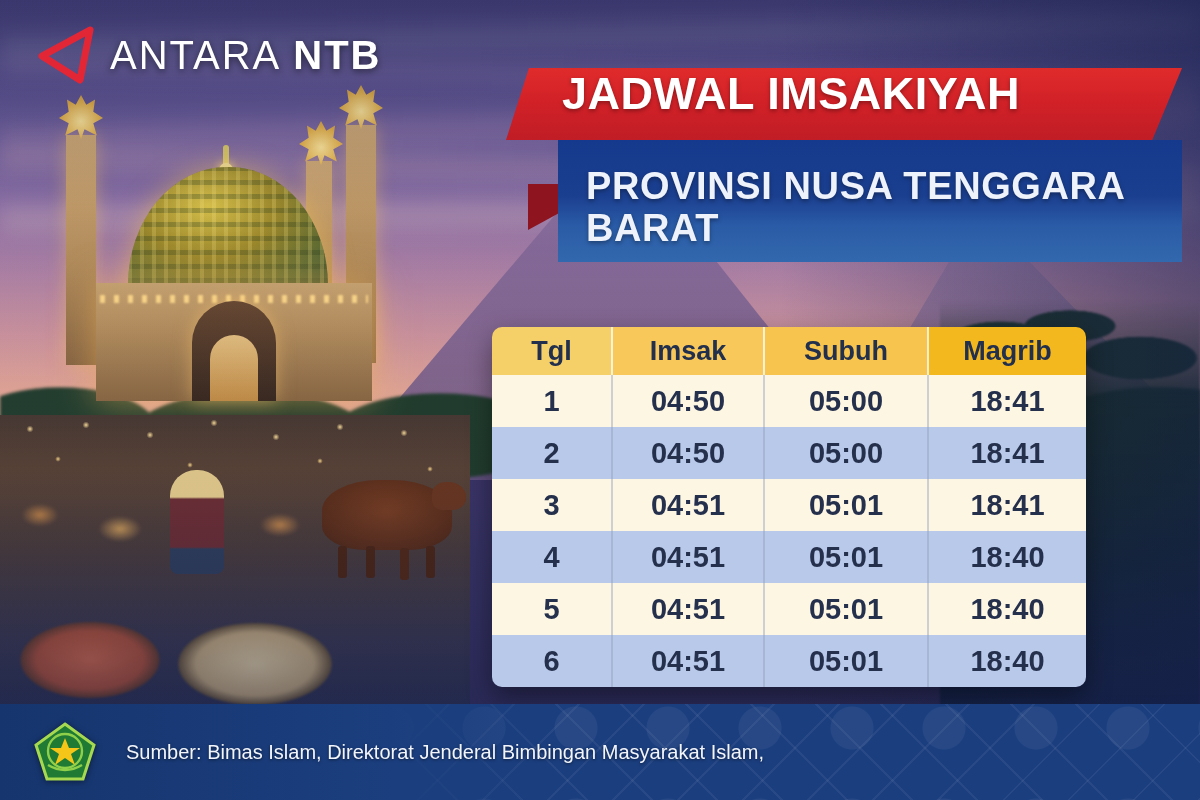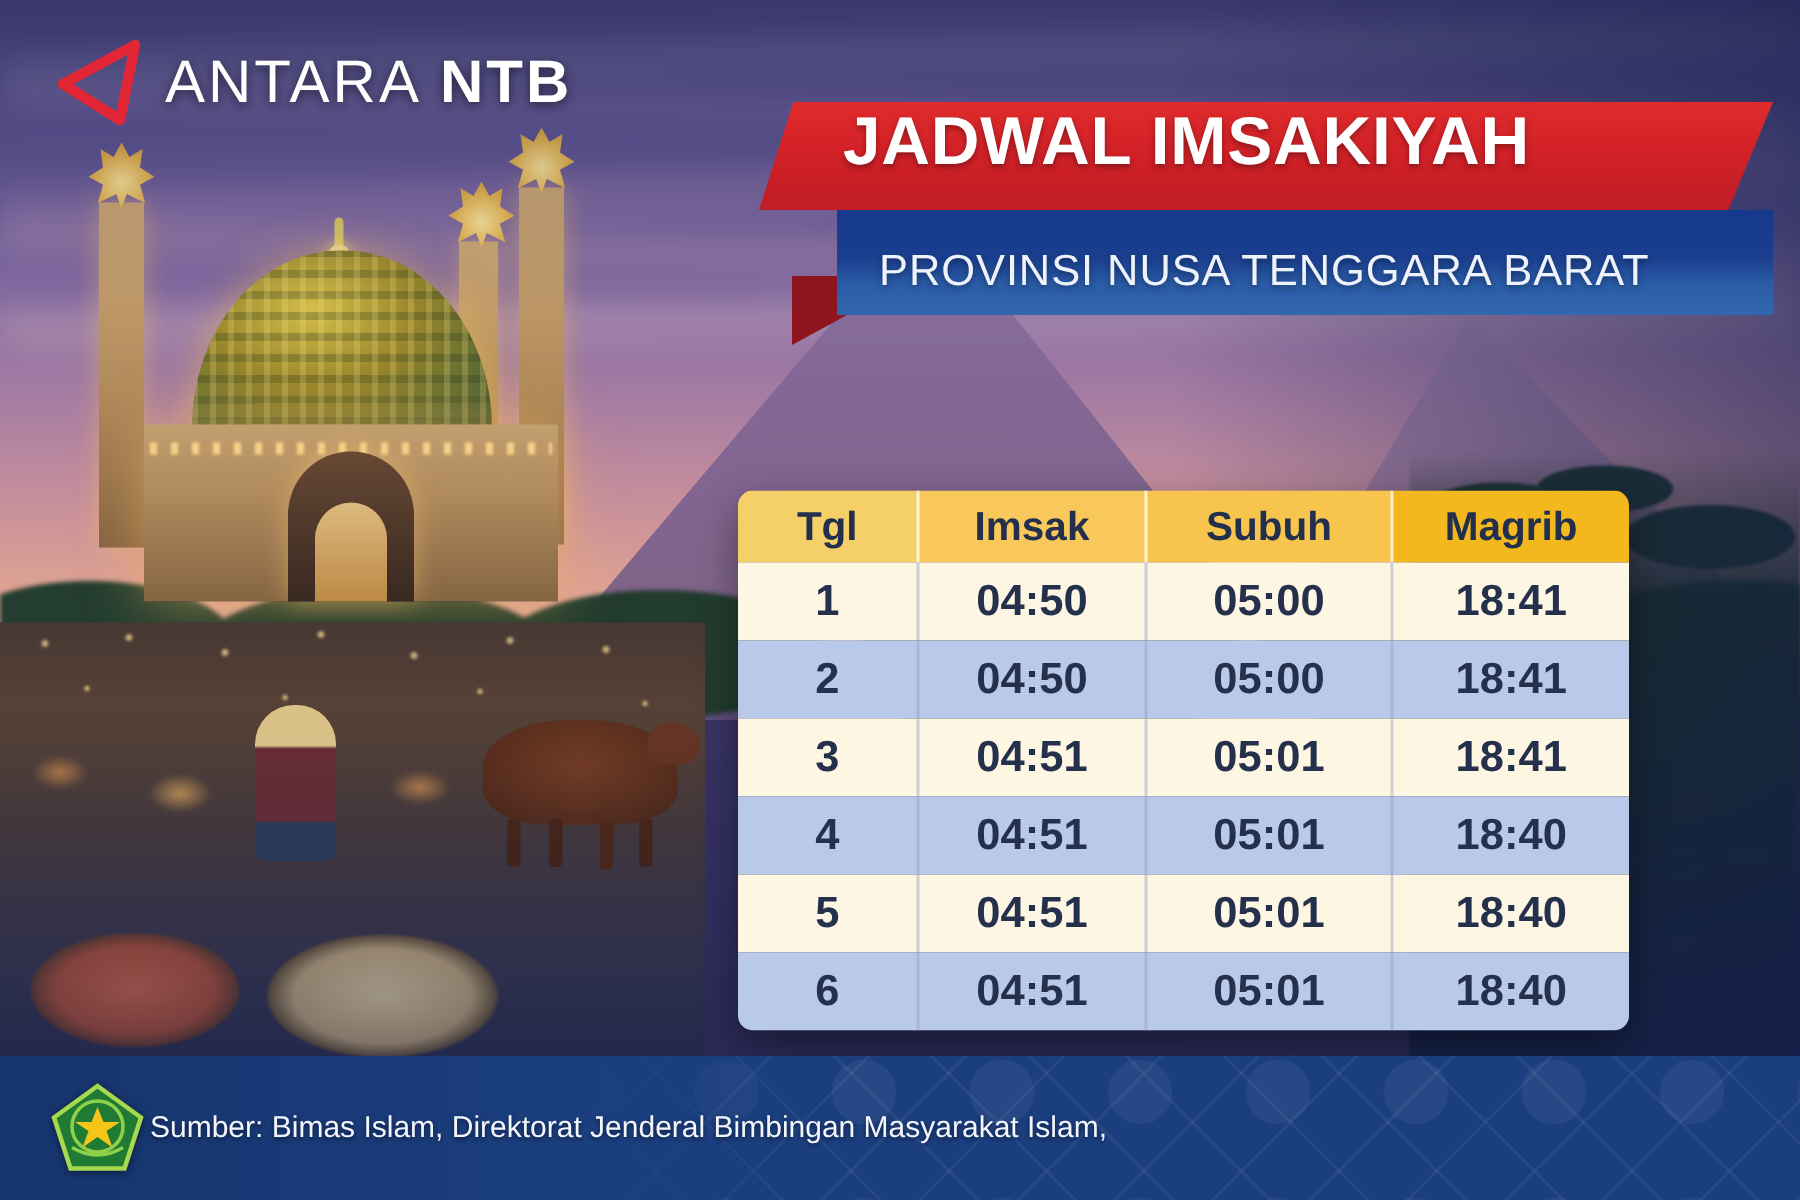--- a/index.html
+++ b/index.html
@@ -221,21 +221,21 @@
   .banner-blue{
     position:relative;z-index:3;margin-left:52px;width:624px;
     background:linear-gradient(180deg,#15398c 0%,#1b3f8f 46%,#2a5ba6 70%,#3268ad 100%);
     padding:14px 0 12px 0;
   }
   .banner-blue .l1{
     display:block;font-size:36px;font-weight:700;color:#ffffff;letter-spacing:.3px;
     margin-left:28px;line-height:1.1;text-shadow:0 2px 4px rgba(0,0,0,.35);
   }
   .banner-blue .l2{
-    display:block;font-size:29px;font-weight:400;color:#eef2fb;letter-spacing:.6px;
+    display:block;font-size:38px;font-weight:700;color:#eef2fb;letter-spacing:.6px;
     margin-left:28px;margin-top:12px;line-height:1.1;text-shadow:0 2px 4px rgba(0,0,0,.35);
   }
 
   
   .table-card{
     position:absolute;left:492px;top:327px;width:594px;
     border-radius:10px;overflow:hidden;
     box-shadow:0 10px 26px rgba(0,0,0,.40);
   }
   table.sched{width:100%;border-collapse:collapse;table-layout:fixed;}
@@ -272,21 +272,21 @@
       repeating-linear-gradient(45deg,rgba(255,255,255,.055) 0 2px,transparent 2px 46px),
       repeating-linear-gradient(-45deg,rgba(255,255,255,.055) 0 2px,transparent 2px 46px),
       radial-gradient(circle 22px at 24px 24px,rgba(255,255,255,.05) 0 21px,transparent 22px),
       radial-gradient(circle 22px at 116px 70px,rgba(255,255,255,.05) 0 21px,transparent 22px);
     background-size:auto,auto,92px 92px,92px 92px;
   }
   .footer::after{
     content:"";position:absolute;left:0;top:0;width:560px;height:100%;
     background:linear-gradient(90deg,#16356e 0%,#1b3e7e 70%,rgba(27,62,126,0) 100%);
   }
-  .footer-inner{position:relative;z-index:3;display:flex;align-items:center;height:100%;padding-left:34px;gap:4px;}
+  .footer-inner{position:relative;z-index:3;display:flex;align-items:center;height:100%;padding-left:34px;gap:30px;}
   .kemenag{width:62px;height:60px;flex:0 0 auto;filter:drop-shadow(0 1px 3px rgba(0,0,0,.5));}
   .source{color:#f2f5fc;font-size:20px;line-height:1.42;text-shadow:0 1px 3px rgba(0,0,0,.5);}
 </style>
 </head>
 <body>
 
 <div class="poster">
 
   <div class="photo">
     <div class="sky">

